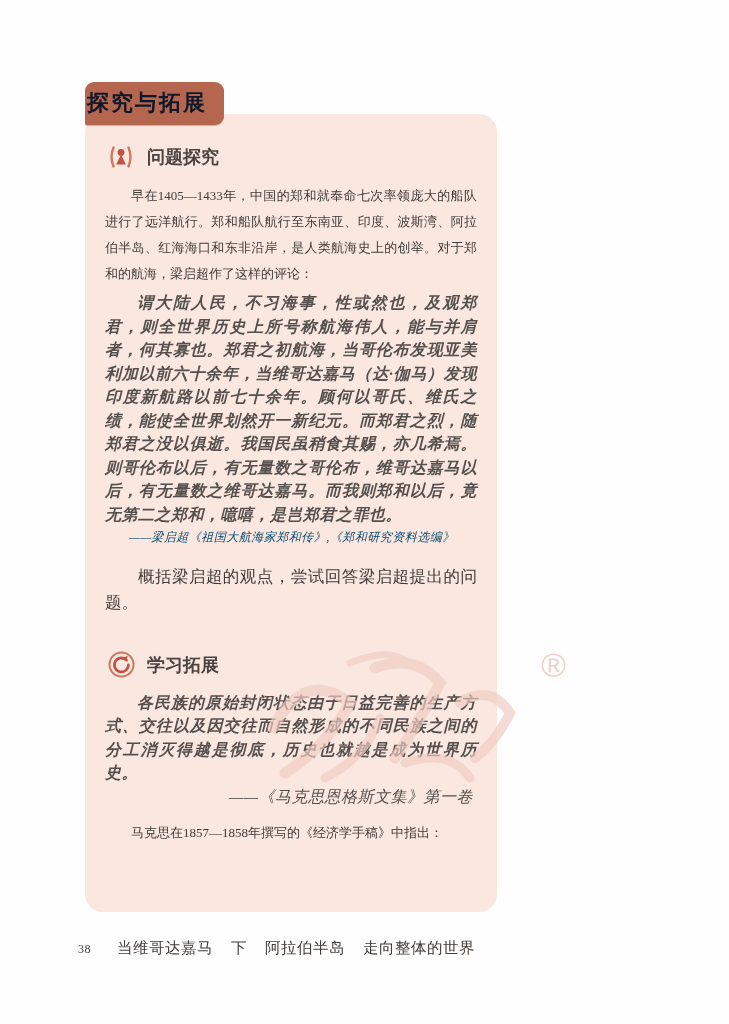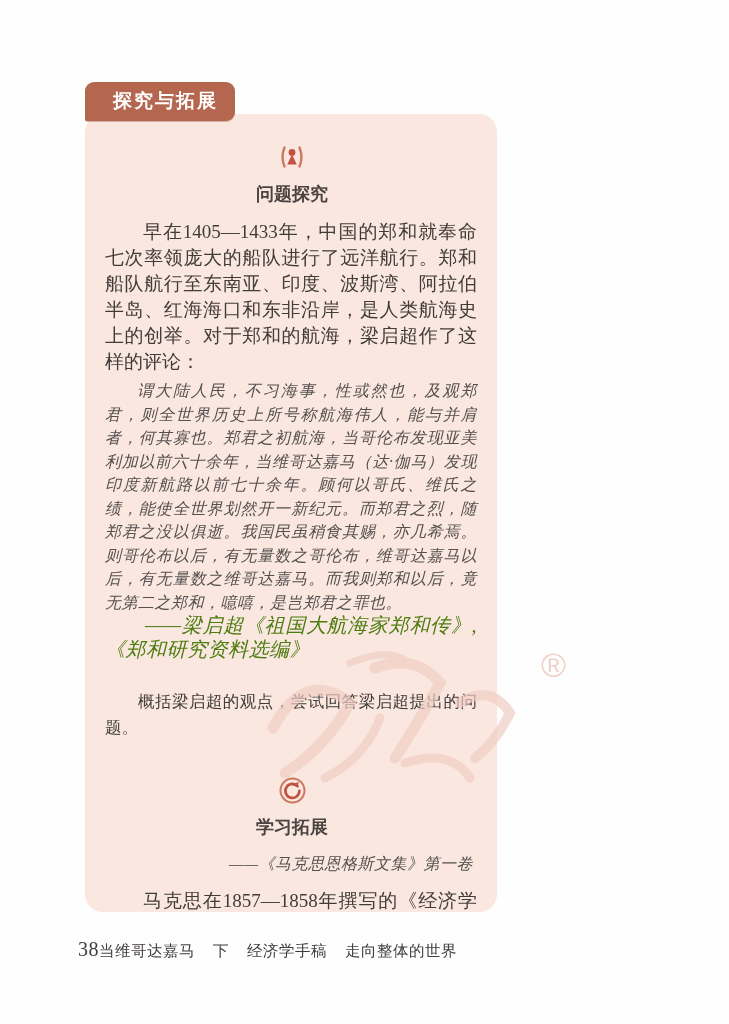--- a/index.html
+++ b/index.html
@@ -6,83 +6,83 @@
   body{
     width:729px;height:1024px;background:#ffffff;overflow:hidden;position:relative;
     font-family:"Liberation Serif","DejaVu Serif",serif;
     -webkit-font-smoothing:antialiased;
   }
   .page{position:absolute;inset:0;background:#fefefe;}
 
   
   .badge{
     position:absolute;left:85px;top:82px;z-index:3;
-    background:#b5664f;color:#ffffff;
+    background:#b5664f;color:#0f172a;
     font-family:"Liberation Sans","DejaVu Sans",sans-serif;
-    font-weight:bold;font-size:19px;letter-spacing:2px;
-    padding:6px 17px 7px 28px;border-radius:9px 9px 9px 2px;
+    font-weight:bold;font-size:22px;letter-spacing:2px;
+    padding:6px 17px 7px 2px;border-radius:9px 9px 9px 2px;
     box-shadow:0 1px 0 rgba(140,70,50,.35);
   }
 
   
   .panel{
     position:absolute;left:85px;top:114px;width:412px;height:798px;
     background:#f9e7e0;border-radius:18px;box-sizing:border-box;
     padding:30px 20px 20px 20px;overflow:hidden;z-index:1;
   }
 
   .section-head{
     display:flex;align-items:center;gap:12px;margin:0 0 13px 2px;
     font-family:"Liberation Sans","DejaVu Sans",sans-serif;
-    font-weight:bold;font-size:18px;color:#4b4340;flex-direction:column;
+    font-weight:bold;font-size:18px;color:#4b4340;
   }
   .section-head.second{margin-top:36px;}
   .icon-wrap{display:flex;align-items:center;justify-content:center;width:28px;height:26px;}
 
   p{margin:0;}
   .body-text{
-    font-size:19px;line-height:26px;color:#423c39;
+    font-size:13px;line-height:26px;color:#423c39;
     text-align:justify;text-indent:2em;
   }
   .quote{
     font-size:16px;line-height:23.5px;color:#55504d;
     font-style:italic;text-align:justify;text-indent:2em;
-    margin-top:4px;letter-spacing:.5px;
+    margin-top:4px;letter-spacing:.5px;font-weight:bold;
   }
   .attribution{
-    font-size:20px;line-height:23.5px;color:#4d7c0f;
+    font-size:12px;line-height:23.5px;color:#0c4a6e;
     font-style:italic;text-indent:2em;text-align:justify;letter-spacing:.5px;
   }
   .attribution-right{
     font-size:16px;line-height:23.5px;color:#55504d;
     font-style:italic;text-align:right;padding-right:4px;letter-spacing:.5px;font-family:Liberation Serif, serif;
   }
   .task{
     font-size:16.5px;line-height:26px;color:#423c39;
-    text-align:justify;text-indent:2em;margin-top:28px;
+    text-align:justify;text-indent:2em;margin-top:14px;
   }
   .mt12{margin-top:12px;}
 
   
   .watermark{
     position:absolute;left:255px;top:608px;width:330px;height:200px;z-index:2;
     pointer-events:none;opacity:.8;
   }
   .watermark .reg{
     position:absolute;left:286px;top:38px;
     font-family:"Liberation Sans","DejaVu Sans",sans-serif;
     font-size:34px;color:#edc7bc;font-weight:normal;
   }
 
   
   .footer{
     position:absolute;left:78px;top:938px;display:flex;align-items:baseline;
     font-size:15.5px;color:#403c3a;letter-spacing:.5px;
   }
-  .footer .pageno{font-size:20px;}
+  .footer .pageno{margin-right:26px;font-size:12px;}
   .footer .seg{margin-right:18px;}
 </style>
 </head>
 <body>
 
 <div class="page">
 
   <div class="badge">探究与拓展</div>
 
   <div class="panel">
@@ -112,20 +112,21 @@
         <svg width="27" height="27" viewBox="0 0 27 27">
           <circle cx="13.5" cy="13.5" r="12" fill="none" stroke="#cd7860" stroke-width="2"></circle>
           <path d="M18.6 9.2 A7 7 0 1 0 20.4 13.8" fill="none" stroke="#c2523f" stroke-width="2.6" stroke-linecap="round"></path>
           <path d="M19.8 4.6 L18.3 10.1 L13.2 8.2 Z" fill="#c2523f"></path>
         </svg>
       </span>
       <span>学习拓展</span>
     </div>
 
 
+    <p class="quote">各民族的原始封闭状态由于日益完善的生产方式、交往以及因交往而自然形成的不同民族之间的分工消灭得越是彻底，历史也就越是成为世界历史。</p>
 
     <p class="attribution-right">——《马克思恩格斯文集》第一卷</p>
 
     <p class="body-text mt12">马克思在1857—1858年撰写的《经济学手稿》中指出：</p>
 
   </div>
 
   <div class="watermark">
     <svg width="330" height="200" viewBox="0 0 330 200">
       <g fill="none" stroke="#f0cdc3" stroke-linecap="round" opacity="0.85">
@@ -137,17 +138,17 @@
         <path d="M95 55 Q130 40 150 52" stroke-width="7"></path>
       </g>
     </svg>
     <span class="reg">®</span>
   </div>
 
   <div class="footer">
     <span class="pageno">38</span>
     <span class="seg">当维哥达嘉马</span>
     <span class="seg">下</span>
-    <span class="seg">经济学手稿</span>
+    <span class="seg">阿拉伯半岛</span>
     <span class="seg">走向整体的世界</span>
   </div>
 
 </div>
 
 </body></html>

